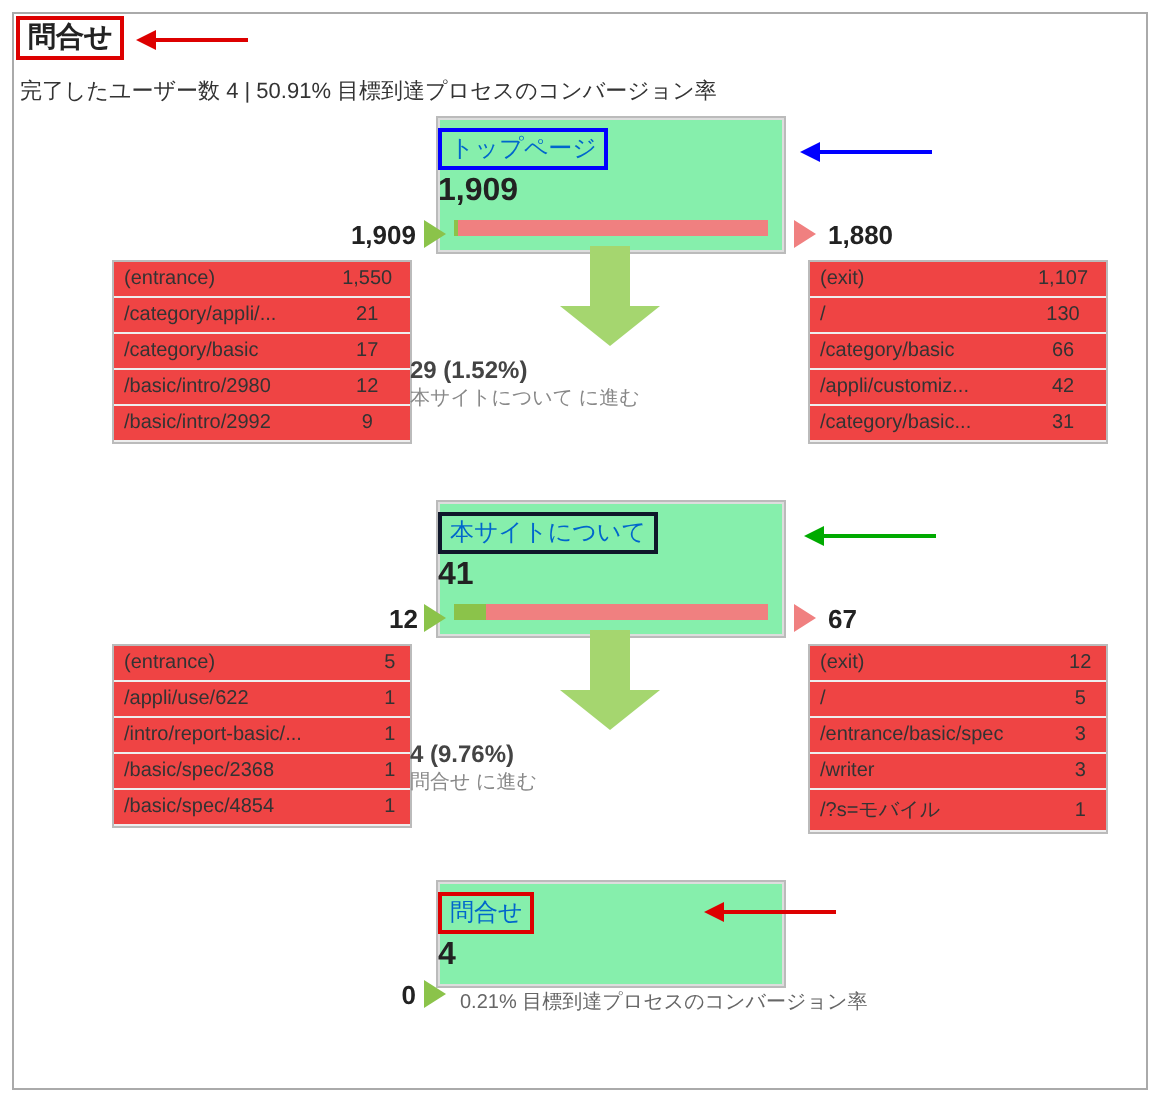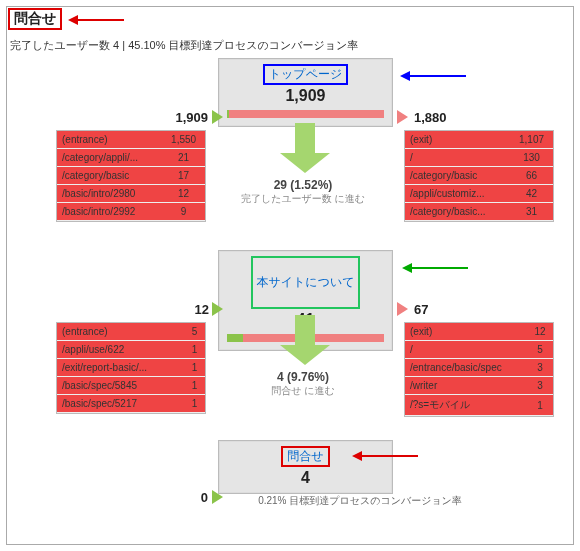--- a/index.html
+++ b/index.html
@@ -1,52 +1,52 @@
 <!DOCTYPE html>
 <html><head>
 <meta charset="utf-8">
 <style>
 *{box-sizing:border-box;margin:0;padding:0}
 body{font-family:Arial,"Hiragino Sans","Meiryo",sans-serif;font-size:11px;color:#333;width:580px;height:551px;position:relative;background:#fff}
 .outer{position:absolute;left:6px;top:6px;width:568px;height:539px;border:1px solid #aaa}
 .title-box{position:absolute;left:8px;top:8px;border:2px solid #d00;padding:0 4px;font-size:14px;font-weight:bold;color:#222}
 .title-arrow{position:absolute;left:68px;top:14px}
 .subtitle{position:absolute;left:10px;top:38px;font-size:11px;color:#333}
-.stage{position:absolute;border:1px solid #bbb;background:#e5e5e5;text-align:center;box-shadow:0 0 0 1px #ddd inset}
+.stage{position:absolute;border:1px solid #bbb;background:#86efac;box-shadow:0 0 0 1px #ddd inset}
 .stage .label{font-size:12px;color:#06c;padding:5px 0 2px}
 .stage .num{font-size:16px;font-weight:bold;color:#222}
 .stage .bar{height:8px;background:#f08080;margin:5px 8px 8px;position:relative}
 .stage .bar .keep{position:absolute;left:0;top:0;bottom:0;background:#8bc34a}
 .hl-blue{border:2px solid #00f;display:inline-block;padding:0 4px}
-.hl-green{border:2px solid #22c55e;display:inline-block;padding:16px 4px}
+.hl-green{border:2px solid #0f172a;display:inline-block;padding:0 4px}
 .hl-red{border:2px solid #d00;display:inline-block;padding:0 4px}
 .side{position:absolute;border:1px solid #bbb;background:#ef4444;width:150px;font-size:10px}
 .side table{width:100%;border-collapse:collapse}
 .side td{padding:3px 5px;border-bottom:1px solid #eee;white-space:nowrap;overflow:hidden;text-overflow:ellipsis;max-width:100px}
 .side td.v{text-align:center;max-width:40px}
 .biglabel{position:absolute;font-size:13px;font-weight:bold;color:#222}
 .triangle-right{width:0;height:0;border-top:7px solid transparent;border-bottom:7px solid transparent;border-left:11px solid;display:inline-block}
-.prog{position:absolute;text-align:center;width:196px;color:#444}
+.prog{position:absolute;text-align:left;width:196px;color:#444}
 .prog .p1{font-size:12px;font-weight:bold}
 .prog .p2{font-size:10px;color:#888}
 .funnel-arrow{position:absolute}
 .ann-arrow{position:absolute}
-.final-note{position:absolute;font-size:10px;color:#666;text-align:center;width:260px}
+.final-note{position:absolute;font-size:10px;color:#666;width:260px}
 </style>
 </head>
 <body>
 
 <div class="outer"></div>
 
 <div class="title-box">問合せ</div>
 <svg class="title-arrow" width="60" height="12">
     <line x1="56" y1="6" x2="4" y2="6" stroke="#d00" stroke-width="2"></line>
     <polygon points="0,6 10,1 10,11" fill="#d00"></polygon>
   </svg>
-<div class="subtitle">完了したユーザー数 4 | 45.10% 目標到達プロセスのコンバージョン率</div>
+<div class="subtitle">完了したユーザー数 4 | 50.91% 目標到達プロセスのコンバージョン率</div>
 
 <div class="stage" style="left:218px;top:58px;width:175px">
   <div class="label"><span class="hl-blue">トップページ</span></div>
   <div class="num">1,909</div>
   <div class="bar">
       <div class="keep" style="width:1.5%"></div>
     </div>
 </div>
 <svg class="ann-arrow" style="left:400px;top:70px" width="70" height="12">
     <line x1="66" y1="6" x2="6" y2="6" stroke="#00f" stroke-width="2"></line>
@@ -109,21 +109,21 @@
         </tr>
       </tbody>
     </table>
   </div>
 
 <svg class="funnel-arrow" style="left:280px;top:123px" width="50" height="50">
     <polygon points="15,0 35,0 35,30 50,30 25,50 0,30 15,30" fill="#a5d66f"></polygon>
   </svg>
 <div class="prog" style="left:205px;top:178px">
   <div class="p1">29 (1.52%)</div>
-    <div class="p2">完了したユーザー数 に進む</div>
+    <div class="p2">本サイトについて に進む</div>
 </div>
 
 <div class="stage" style="left:218px;top:250px;width:175px">
   <div class="label"><span class="hl-green">本サイトについて</span></div>
   <div class="num">41</div>
   <div class="bar">
       <div class="keep" style="width:10%"></div>
     </div>
 </div>
 <svg class="ann-arrow" style="left:402px;top:262px" width="70" height="12">
@@ -141,29 +141,29 @@
       <tbody id="t2l">
         <tr>
           <td>(entrance)</td>
           <td class="v">5</td>
         </tr>
         <tr>
           <td>/appli/use/622</td>
           <td class="v">1</td>
         </tr>
         <tr>
-          <td>/exit/report-basic/...</td>
-          <td class="v">1</td>
-        </tr>
-        <tr>
-          <td>/basic/spec/5845</td>
-          <td class="v">1</td>
-        </tr>
-        <tr>
-          <td>/basic/spec/5217</td>
+          <td>/intro/report-basic/...</td>
+          <td class="v">1</td>
+        </tr>
+        <tr>
+          <td>/basic/spec/2368</td>
+          <td class="v">1</td>
+        </tr>
+        <tr>
+          <td>/basic/spec/4854</td>
           <td class="v">1</td>
         </tr>
       </tbody>
     </table>
   </div>
 <div class="side" style="left:404px;top:322px">
     <table>
       <tbody id="t2r">
         <tr>
           <td>(exit)</td>

